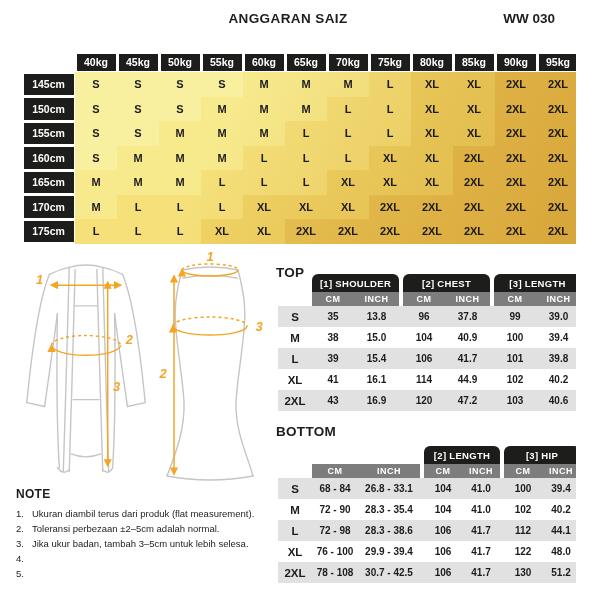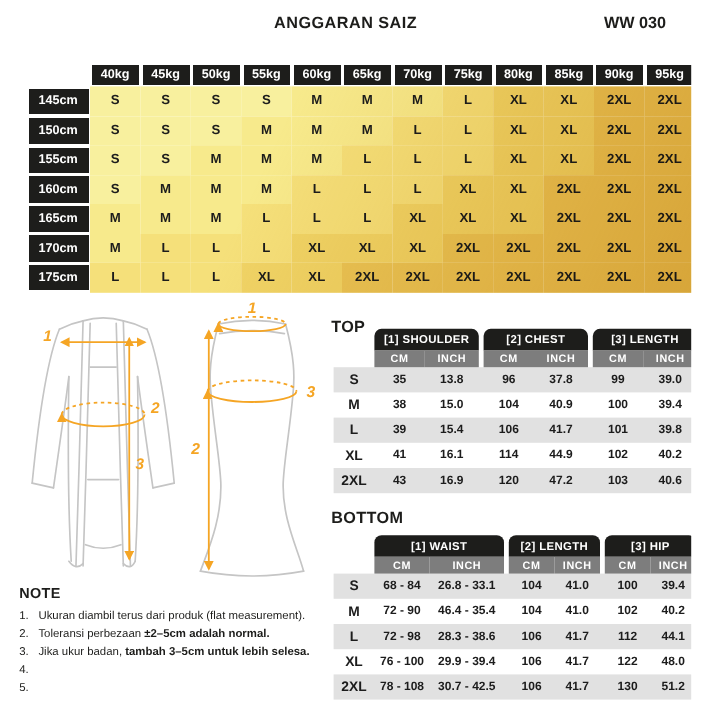--- a/index.html
+++ b/index.html
@@ -45,21 +45,21 @@
   .sp-size  { font-weight:bold; font-size:11.5px; color:#1c1c1c;
               display:flex; align-items:center; justify-content:center; }
   .sp-val   { font-weight:bold; font-size:10px; color:#1c1c1c;
               display:flex; align-items:center; justify-content:center; white-space:nowrap; }
 
   
   #notes { position:absolute; left:16px; top:487px; width:262px; color:#1d1d1b; }
   .note-head { font-size:12px; font-weight:bold; margin-bottom:5px; letter-spacing:.3px; }
   .note-row  { display:flex; font-size:9.5px; line-height:15px; }
   .note-num  { width:16px; flex:none; }
-  .note-b    { font-weight:bold; }
+  .note-b    { font-weight:normal; }
 
   
   .illus { position:absolute; }
   #cardigan-svg { left:12px; top:258px; }
   #skirt-svg    { left:152px; top:252px; }
   .garment { fill:none; stroke:#c5c5c5; stroke-width:1.4; stroke-linecap:round; stroke-linejoin:round; }
   .measure { fill:none; stroke:#f5a524; stroke-width:1.5; }
   .measure-dash { fill:none; stroke:#f5a524; stroke-width:1.5; stroke-dasharray:3 3; }
   .mlabel { fill:#f5a524; font-style:italic; font-weight:bold; font-size:13px;
             font-family:"Liberation Sans", sans-serif; }
@@ -310,21 +310,20 @@
         <div class="sp-val" style="grid-column: 5;">120</div>
         <div class="sp-val" style="grid-column: 6;">47.2</div>
         <div class="sp-val" style="grid-column: 8;">103</div>
         <div class="sp-val" style="grid-column: 9; text-align: right;">40.6</div>
       </div>
     </div>
 
   <div id="bottom-label" class="sec-label">BOTTOM</div>
   <div id="bottom-table" class="spec">
       <div class="sp-hrow sp-grid">
-        <div class="sp-group" style="grid-column: 2 / span 2;">[1] WAIST</div>
         <div class="sp-group" style="grid-column: 5 / span 2;">[2] LENGTH</div>
         <div class="sp-group" style="grid-column: 8 / span 2;">[3] HIP</div>
       </div>
       <div class="sp-urow sp-grid">
         <div class="sp-unit" style="grid-column: 2;">CM</div>
         <div class="sp-unit" style="grid-column: 3;">INCH</div>
         <div class="sp-unit" style="grid-column: 5;">CM</div>
         <div class="sp-unit" style="grid-column: 6;">INCH</div>
         <div class="sp-unit" style="grid-column: 8;">CM</div>
         <div class="sp-unit" style="grid-column: 9;">INCH</div>
@@ -334,21 +333,21 @@
         <div class="sp-val" style="grid-column: 2;">68 - 84</div>
         <div class="sp-val" style="grid-column: 3;">26.8 - 33.1</div>
         <div class="sp-val" style="grid-column: 5;">104</div>
         <div class="sp-val" style="grid-column: 6;">41.0</div>
         <div class="sp-val" style="grid-column: 8;">100</div>
         <div class="sp-val" style="grid-column: 9;">39.4</div>
       </div>
       <div class="sp-row sp-grid">
         <div class="sp-size" style="grid-column: 1;">M</div>
         <div class="sp-val" style="grid-column: 2;">72 - 90</div>
-        <div class="sp-val" style="grid-column: 3;">46.4 - 35.4</div>
+        <div class="sp-val" style="grid-column: 3;">28.3 - 35.4</div>
         <div class="sp-val" style="grid-column: 5;">104</div>
         <div class="sp-val" style="grid-column: 6;">41.0</div>
         <div class="sp-val" style="grid-column: 8;">102</div>
         <div class="sp-val" style="grid-column: 9;">40.2</div>
       </div>
       <div class="sp-row sp-grid stripe">
         <div class="sp-size" style="grid-column: 1;">L</div>
         <div class="sp-val" style="grid-column: 2;">72 - 98</div>
         <div class="sp-val" style="grid-column: 3;">28.3 - 38.6</div>
         <div class="sp-val" style="grid-column: 5;">106</div>

